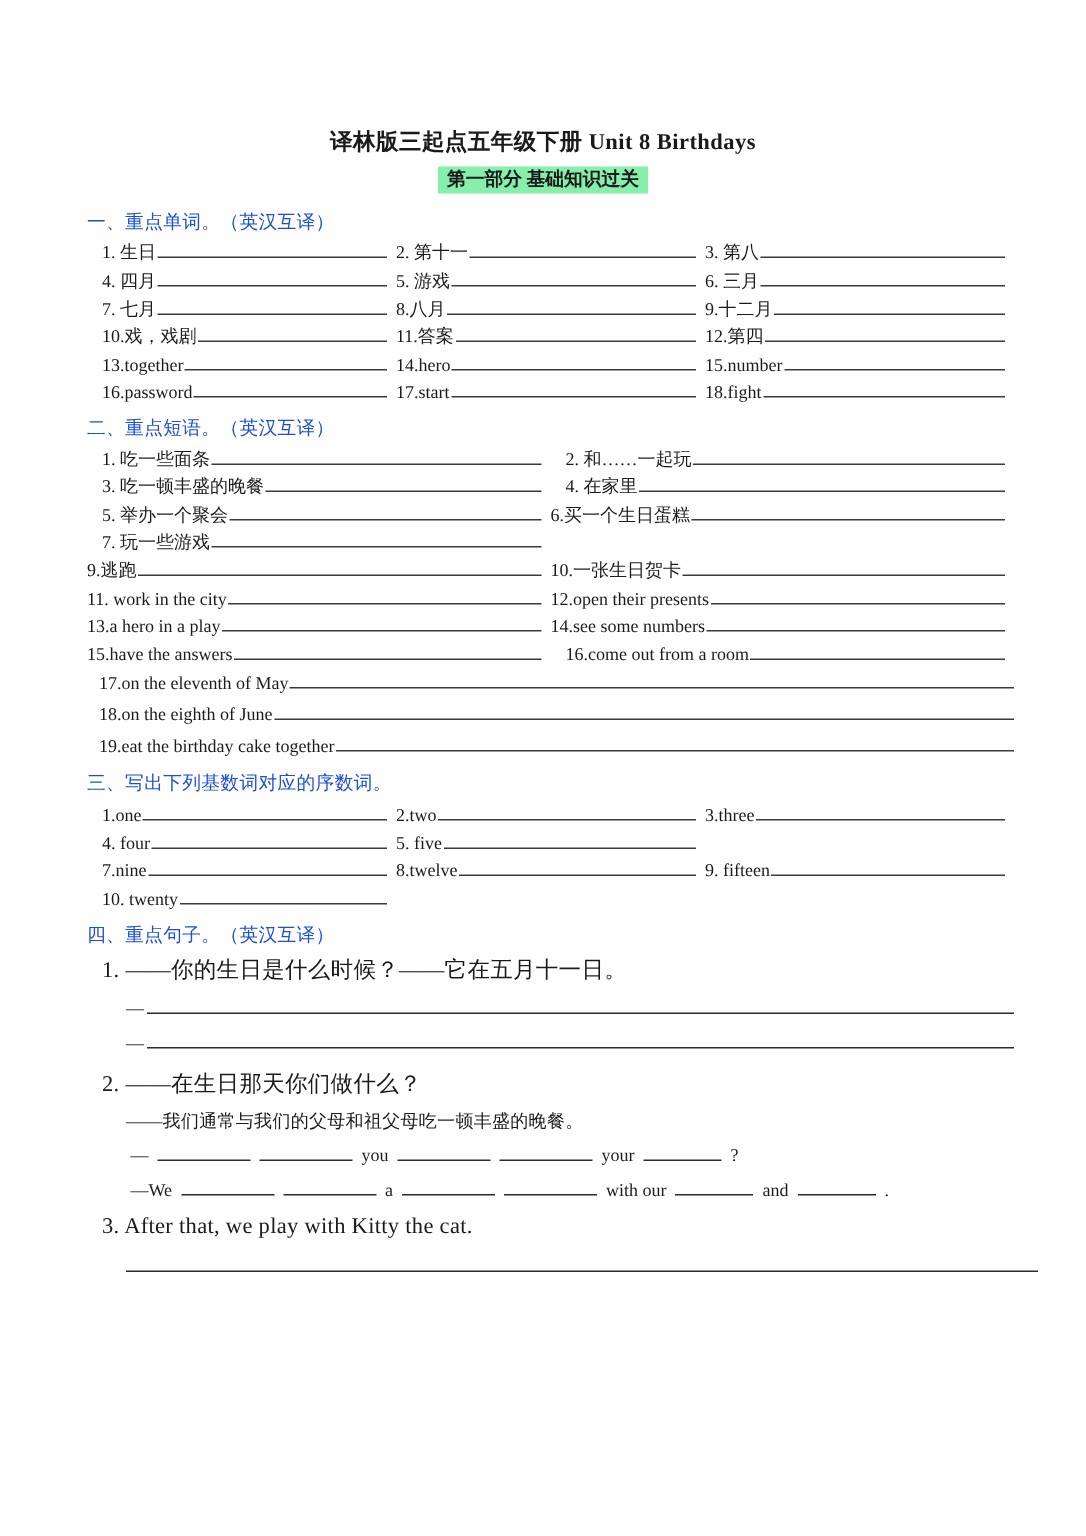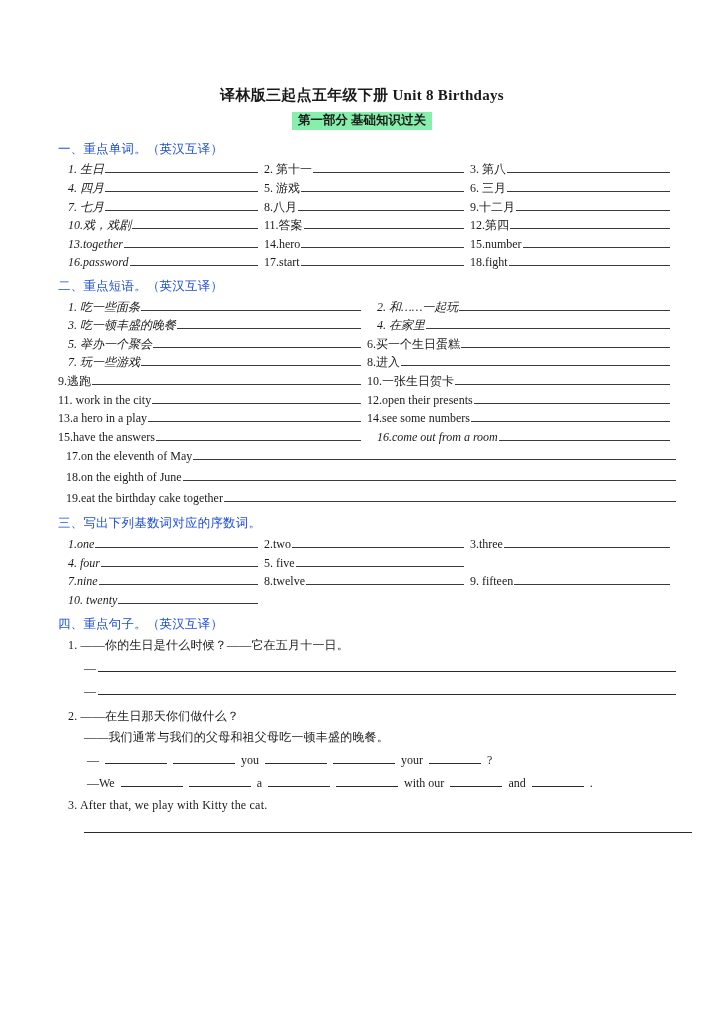--- a/index.html
+++ b/index.html
@@ -90,23 +90,23 @@
     padding-left: 8px;
     justify-content: space-between;
   }
   .full-row .lbl { flex: 0 0 auto; }
   .full-row .blank {
     flex: 1 1 auto;
     border-bottom: 1px solid #3a3a3a;
     height: 11px;
     margin-left: 1px;
   }
-  .indent1 { padding-left: 10px; font-style: italic; }
+  .indent1 { padding-left: 10px; }
   .sent-line {
-    font-size: 12px;
+    font-size: 15px;
     line-height: 1.8;
     padding-left: 10px;
     letter-spacing: .2px;
   }
   .sent-sub {
     font-size: 12px;
     line-height: 1.8;
     padding-left: 26px;
     letter-spacing: .2px;
   }
@@ -277,24 +277,20 @@
           <span class="blank"></span>
         </div>
       <div class="cell">
           <span class="lbl">6.买一个生日蛋糕</span>
           <span class="blank"></span>
         </div>
     </div>
     <div class="row row2">
       <div class="cell indent1">
           <span class="lbl">7. 玩一些游戏</span>
-          <span class="blank"></span>
-        </div>
-      <div class="cell">
-          <span class="lbl">8.进入</span>
           <span class="blank"></span>
         </div>
     </div>
     <div class="row row2">
       <div class="cell">
           <span class="lbl">9.逃跑</span>
           <span class="blank"></span>
         </div>
       <div class="cell">
           <span class="lbl">10.一张生日贺卡</span>

